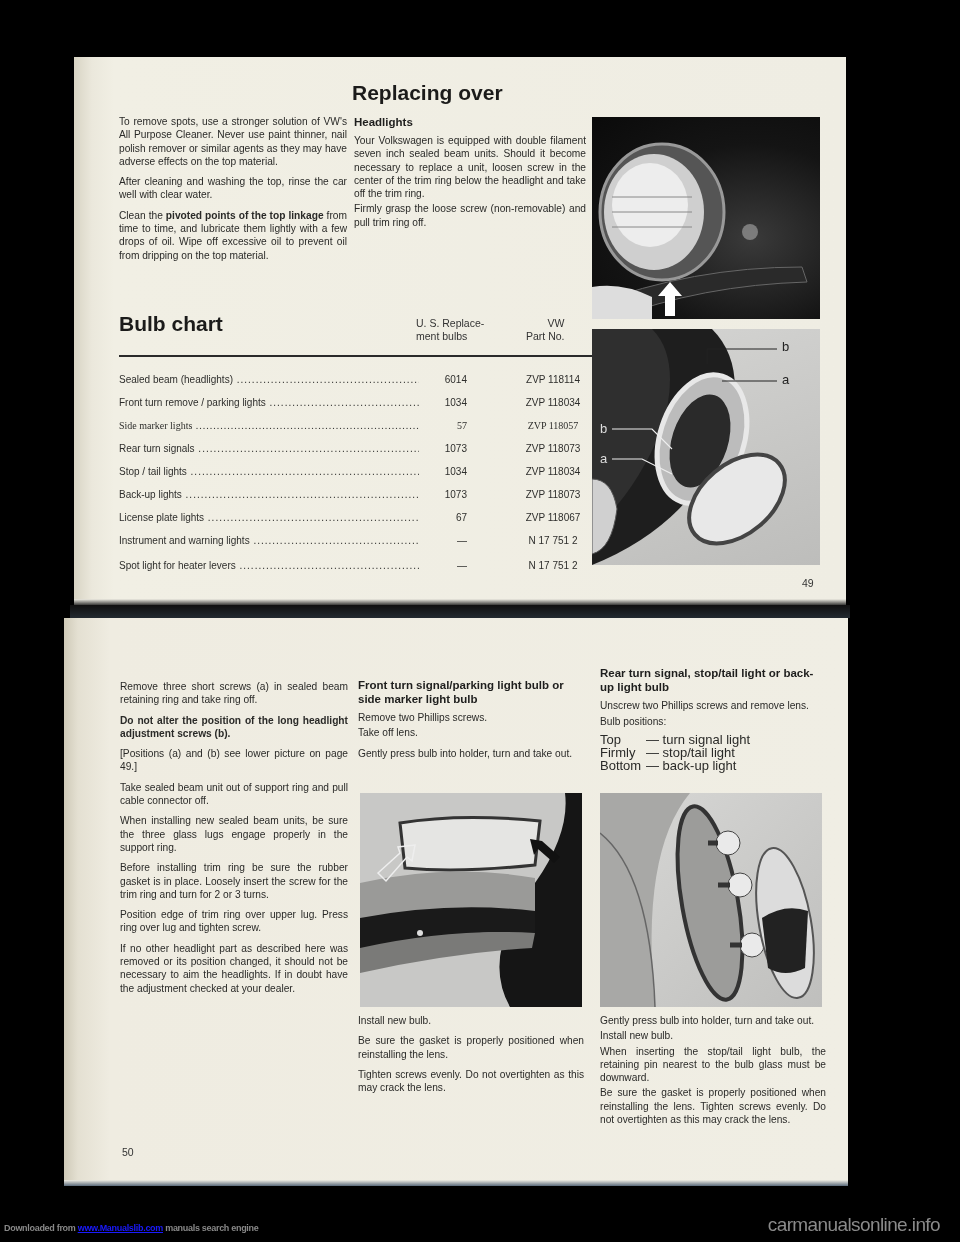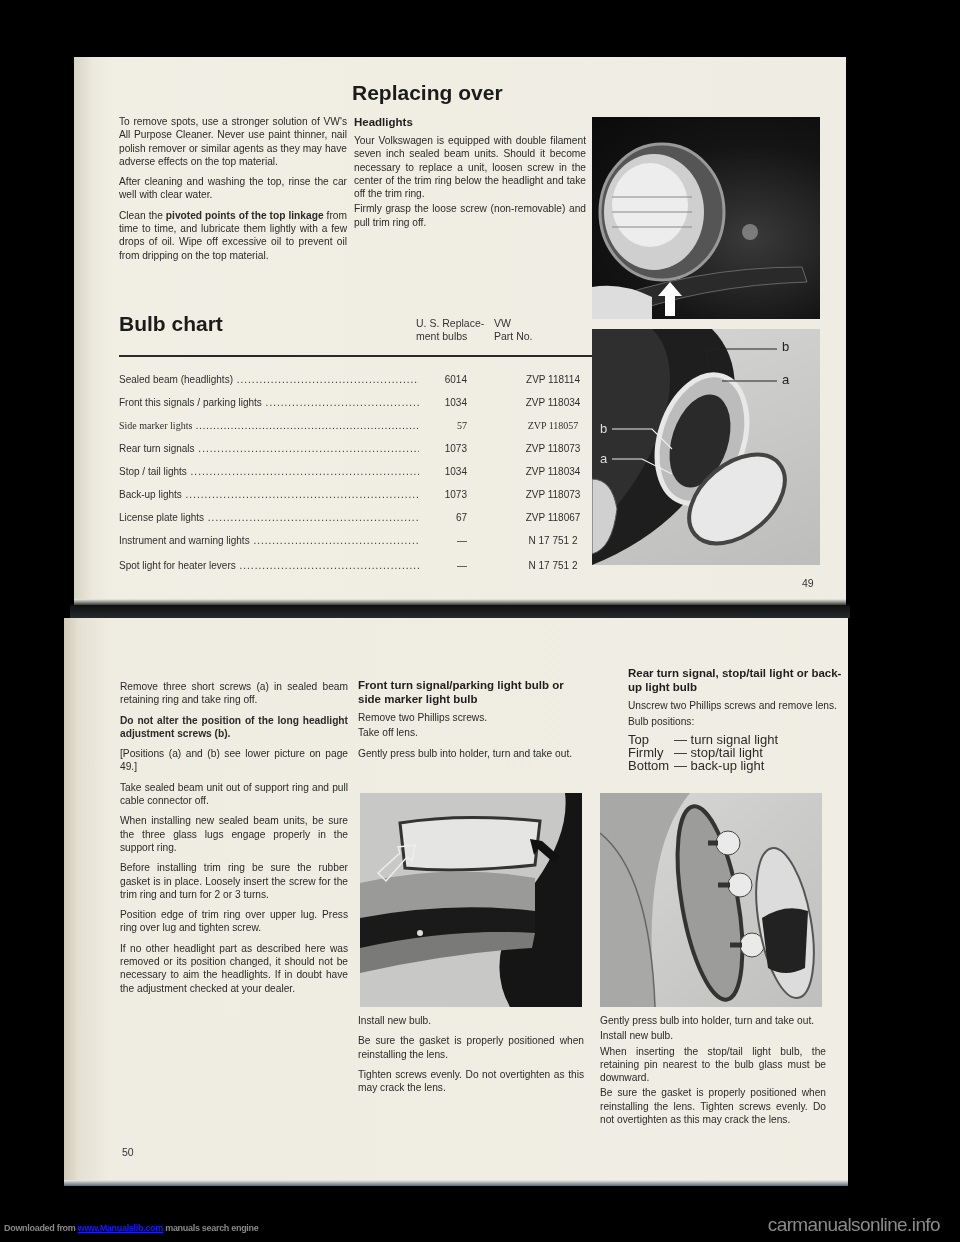--- a/index.html
+++ b/index.html
@@ -53,34 +53,34 @@
     <p class="p">After cleaning and washing the top, rinse the car well with clear water.</p>
     <p class="p"><span>Clean the </span><span class="b">pivoted points of the top linkage</span><span> from time to time, and lubricate them lightly with a few drops of oil. Wipe off excessive oil to prevent oil from dripping on the top material.</span></p>
   </div>
 
   <h2 class="bc" style="left:45px; top:255px;">Bulb chart</h2>
 
   <div class="tbl-head" style="left:342px; top:260px;">
     <div>U. S. Replace-</div>
     <div>ment bulbs</div>
   </div>
-  <div class="tbl-head" style="left:420px; top:260px;">
+  <div class="tbl-head" style="left:452px; top:260px;text-align:right;">
     <div>VW</div>
     <div>Part No.</div>
   </div>
   <div class="rule" style="left:45px; top:298px; width:478px;"></div>
 
   <div style="position:absolute; left:45px; top:317px; width:478px; height:210px;">
     <div class="row" style="top:0px;">
         <span class="name">Sealed beam (headlights)</span>
         <span class="us">6014</span>
         <span class="vw">ZVP 118114</span>
       </div>
     <div class="row" style="top:23px;">
-        <span class="name">Front this signals / parking lights</span>
+        <span class="name">Front turn remove / parking lights</span>
         <span class="us">1034</span>
         <span class="vw">ZVP 118034</span>
       </div>
     <div class="row" style="top:46px;font-family:Liberation Serif, serif;">
         <span class="name">Side marker lights</span>
         <span class="us">57</span>
         <span class="vw">ZVP 118057</span>
       </div>
     <div class="row" style="top:69px;">
         <span class="name">Rear turn signals</span>
@@ -185,21 +185,21 @@
       <path d="M182 48 L200 64 L194 70 L178 56 L174 62 L170 46 Z" fill="#111"></path>
     </svg>
   </div>
 
   <div class="col" style="left:294px; top:396px; width:226px;">
     <p class="p">Install new bulb.</p>
     <p class="p">Be sure the gasket is properly positioned when reinstalling the lens.</p>
     <p class="p">Tighten screws evenly. Do not overtighten as this may crack the lens.</p>
   </div>
 
-  <div class="col" style="left:564px; top:48px; width:226px;">
+  <div class="col" style="left:536px; top:48px; width:226px;">
     <h3 class="sub">Rear turn signal, stop/tail light or back-up light bulb</h3>
     <p class="p" style="margin-bottom:3px;">Unscrew two Phillips screws and remove lens.</p>
     <p class="p" style="margin-bottom:4px;">Bulb positions:</p>
     <div class="bp">
       <div><span class="k">Top</span><span>— turn signal light</span></div>
       <div><span class="k">Firmly</span><span>— stop/tail light</span></div>
       <div><span class="k">Bottom</span><span>— back-up light</span></div>
     </div>
   </div>
 

